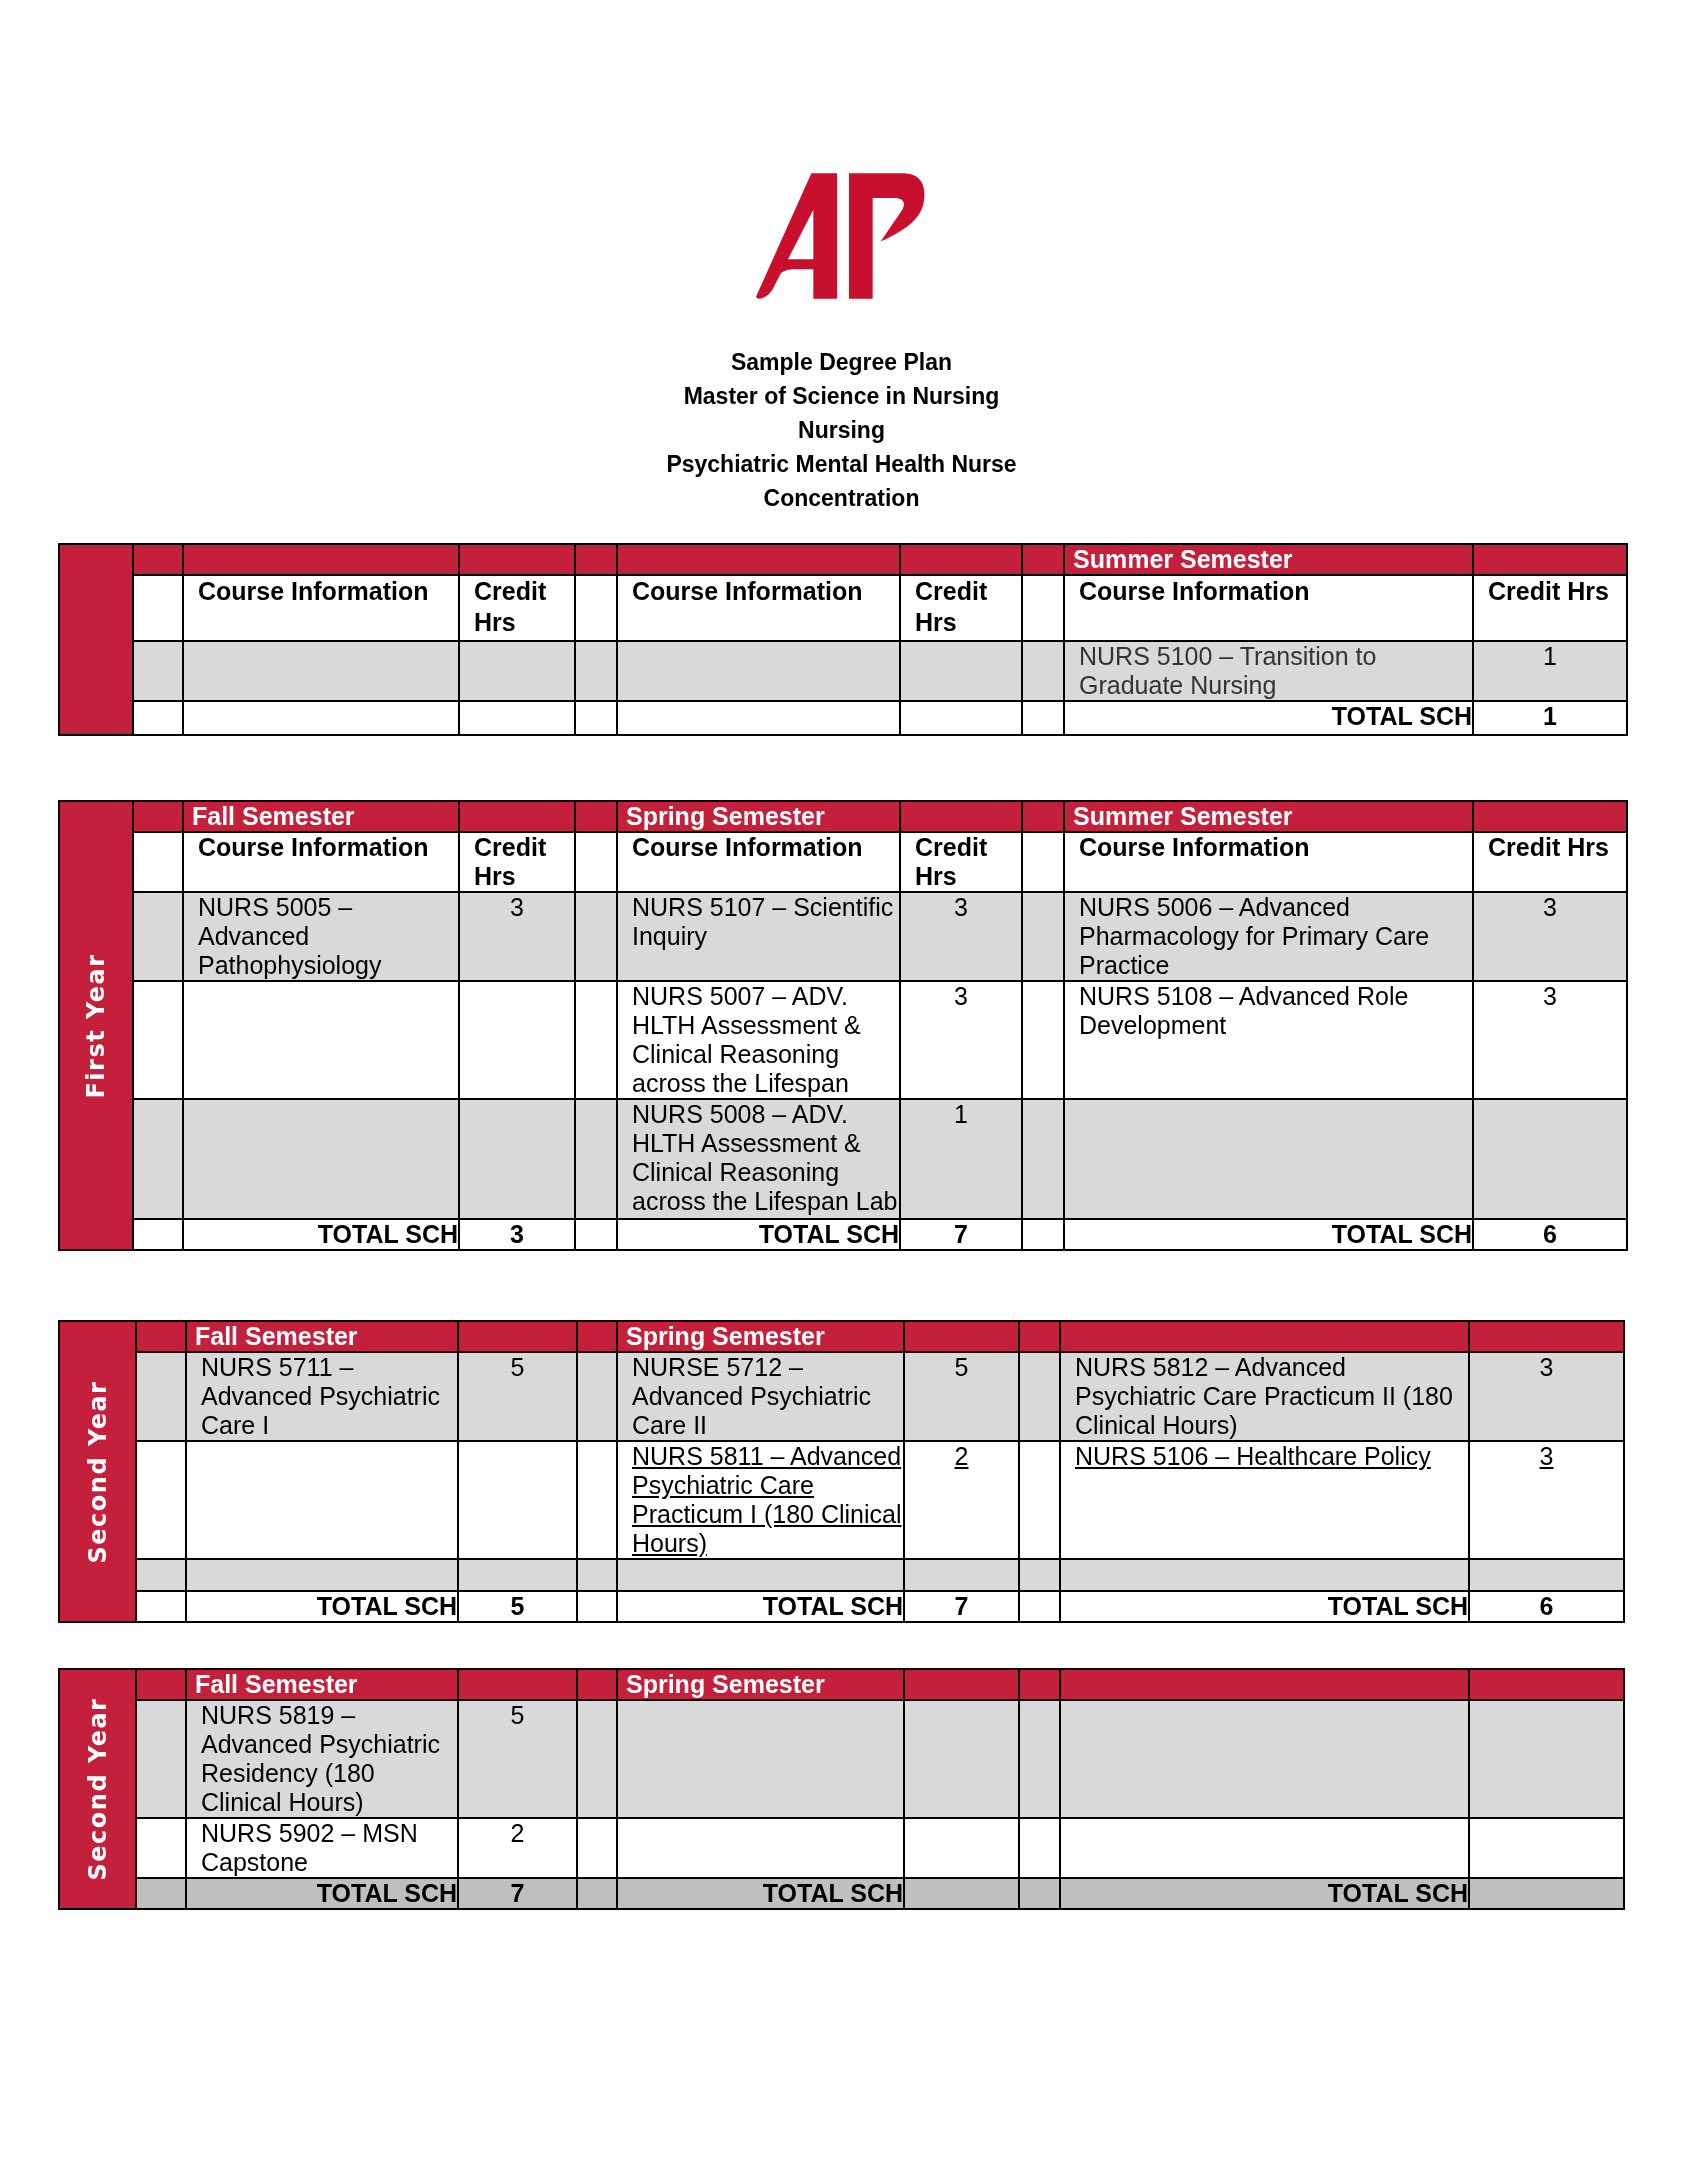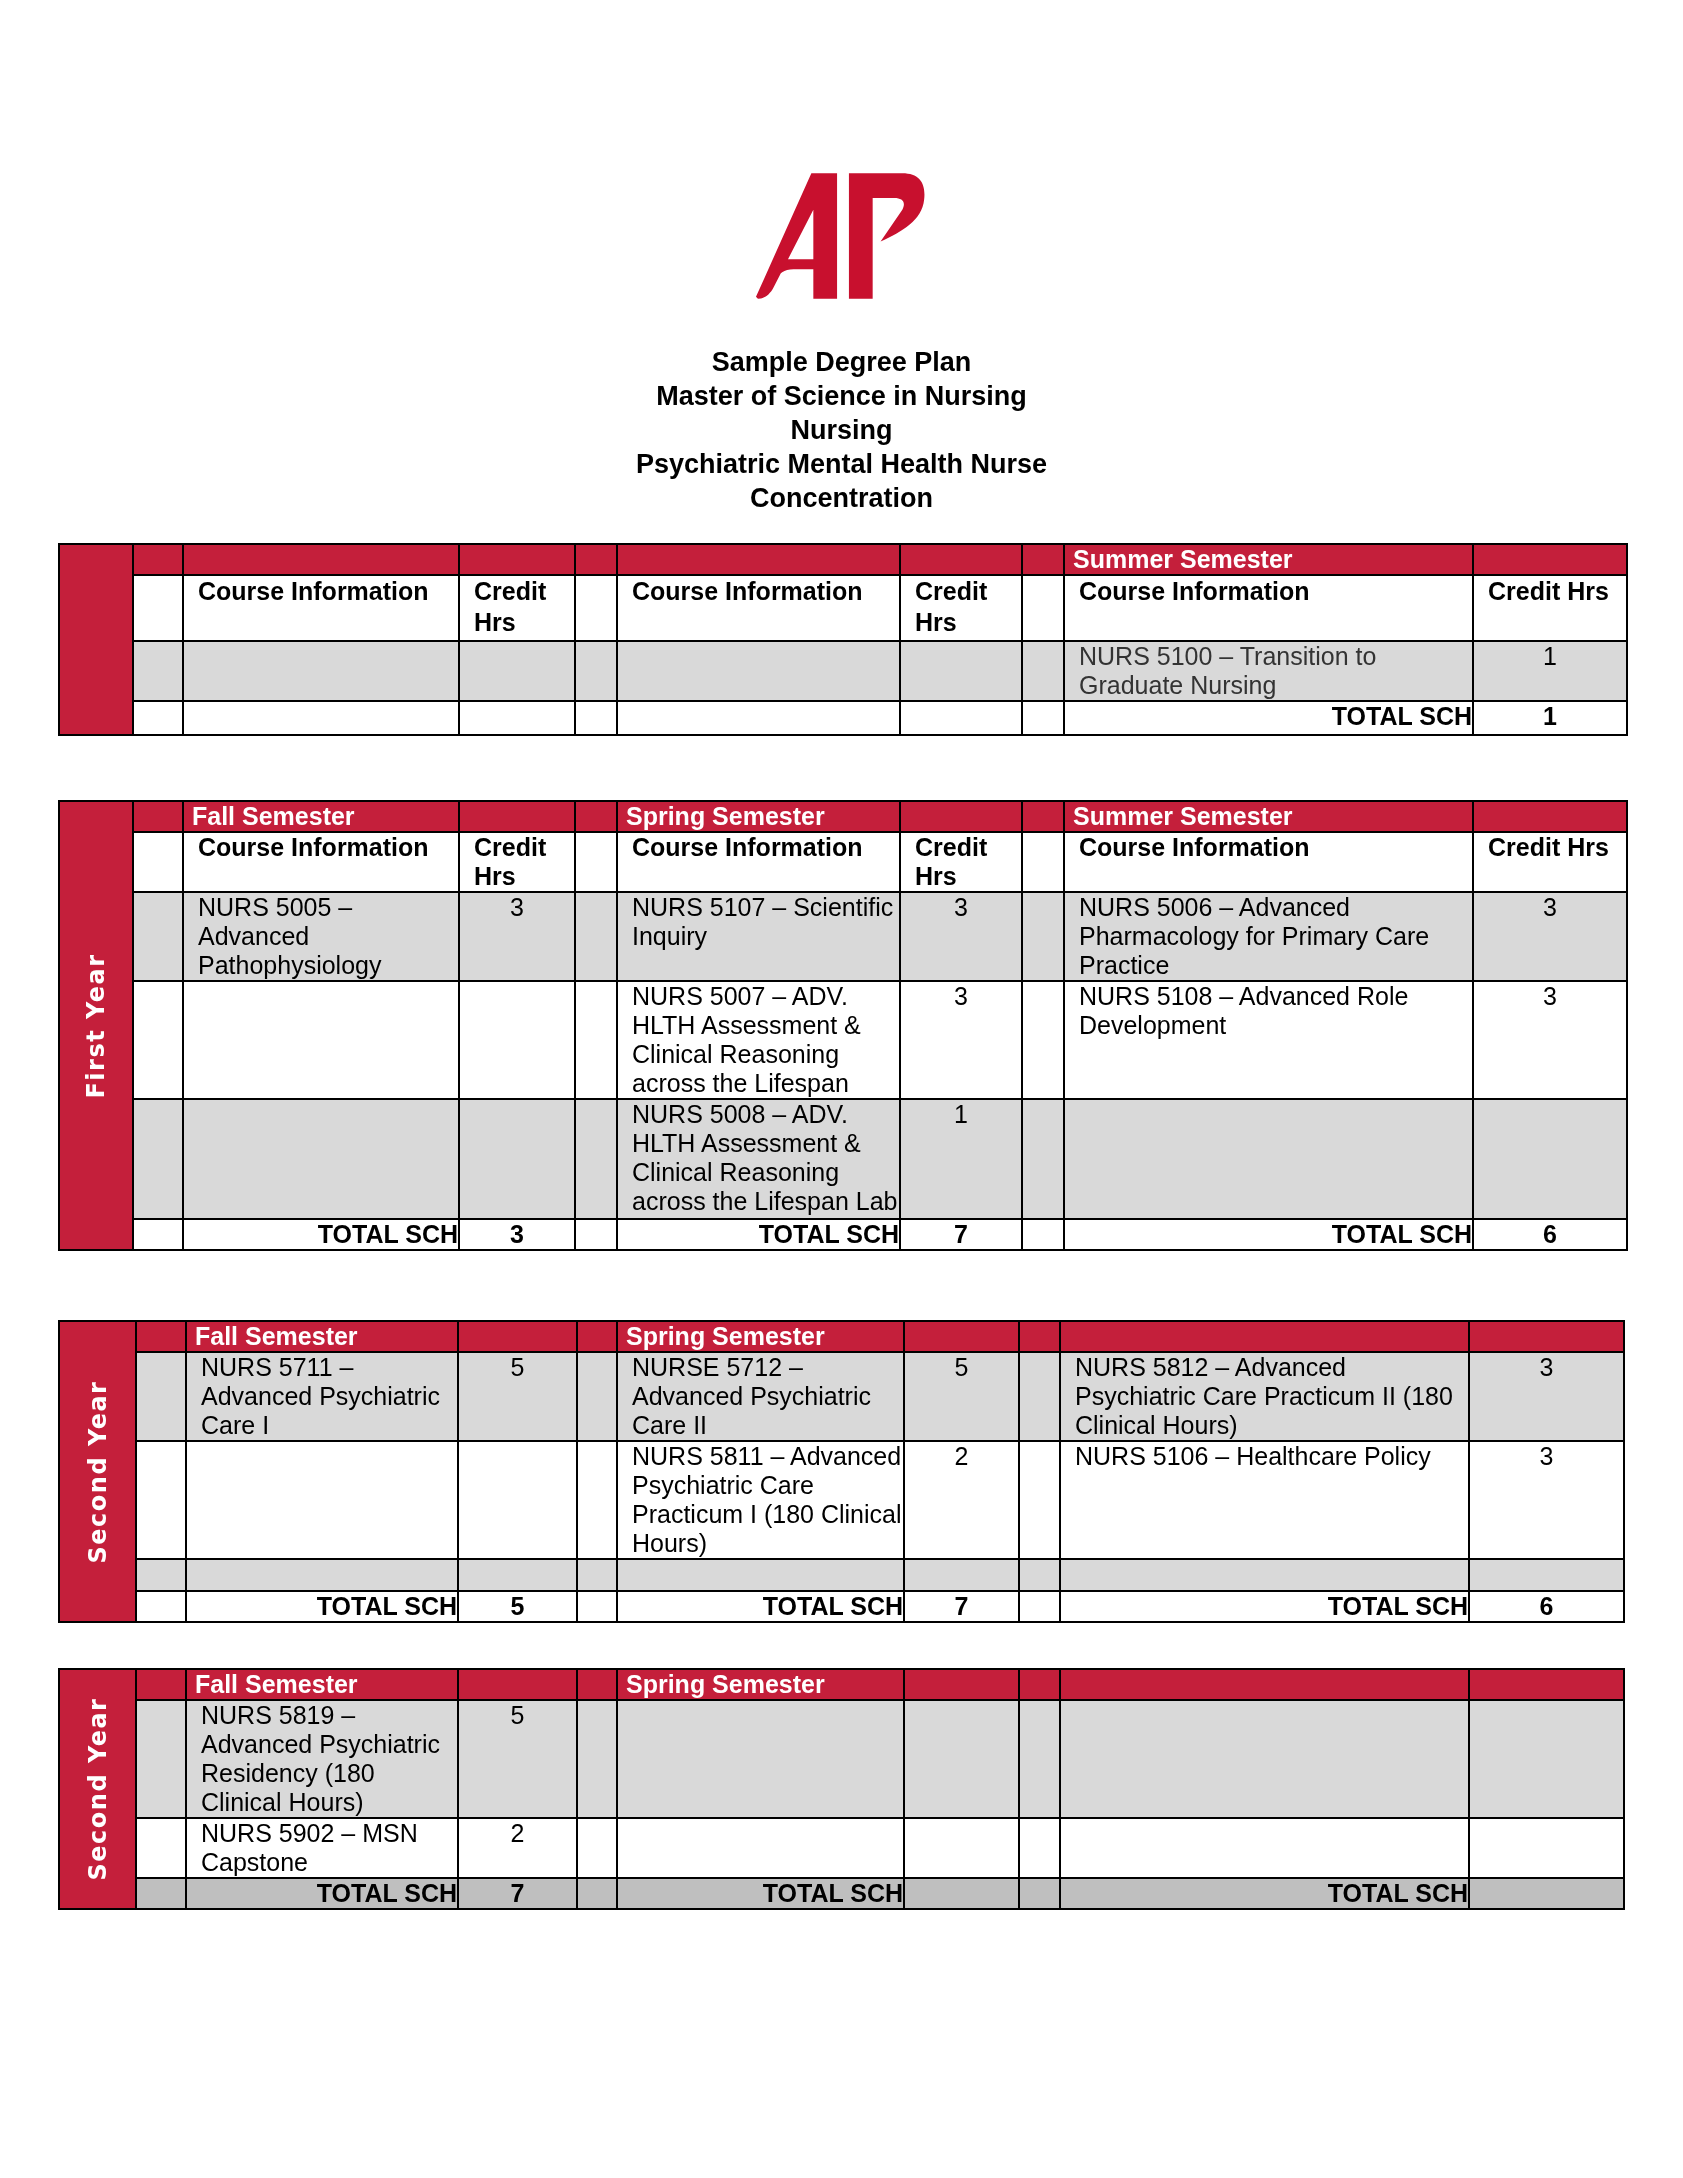--- a/index.html
+++ b/index.html
@@ -1,18 +1,18 @@
 <!DOCTYPE html>
 <html><head>
 <meta charset="utf-8">
 <style>
   html,body{margin:0;padding:0;background:#fff;}
   body{width:1683px;height:2178px;position:relative;font-family:"Liberation Sans",sans-serif;color:#000;overflow:hidden;}
   .logo{position:absolute;left:754px;top:170px;width:178px;height:134px;}
-  .titles{position:absolute;left:0;width:1683px;top:345px;text-align:center;font-weight:bold;font-size:27px;line-height:34px;}
+  .titles{position:absolute;left:0;width:1683px;top:345px;text-align:center;font-weight:bold;font-size:23px;line-height:34px;}
   .titles div{margin:0;}
   table.plan{position:absolute;left:58px;border-collapse:collapse;table-layout:fixed;}
   table.plan td{border:2.5px solid #000;padding:0 0 0 14px;vertical-align:top;font-size:25px;line-height:29px;overflow:hidden;}
   col.c-year{width:74px;} col.c-b1{width:50px;} col.c-crs1{width:276px;} col.c-cr1{width:116px;}
   col.c-b2{width:42px;} col.c-crs2{width:283px;} col.c-cr2{width:122px;} col.c-b3{width:42px;}
   col.c-crs3{width:409px;} col.c-cr3{width:154px;}
   tr.hdr td{background:#c41f3b;color:#fff;font-weight:bold;height:29px;line-height:29px;padding-left:8px;}
   td.year{background:#c41f3b;padding:0 !important;position:relative;}
   td.year span{position:absolute;left:50%;top:50%;transform:translate(-50%,-50%) rotate(-90deg);color:#fff;font-weight:bold;font-size:24px;white-space:nowrap;letter-spacing:1.5px;font-family:"DejaVu Sans",sans-serif;}
   tr.colhdr td{background:#fff;font-weight:bold;}
@@ -223,21 +223,21 @@
     <td></td>
     <td>NURS 5711 – Advanced Psychiatric Care I</td>
     <td class="num">5</td>
     <td></td>
     <td>NURSE 5712 – Advanced Psychiatric Care II</td>
     <td class="num">5</td>
     <td></td>
     <td>NURS 5812 – Advanced Psychiatric Care Practicum II (180 Clinical Hours)</td>
     <td class="num">3</td>
   </tr>
-  <tr class="white" style="height:115px;">
+  <tr class="white" style="height:115px;text-decoration:underline;">
     <td></td>
     <td></td>
     <td class="num"></td>
     <td></td>
     <td>NURS 5811 – Advanced Psychiatric Care Practicum I (180 Clinical Hours)</td>
     <td class="num">2</td>
     <td></td>
     <td>NURS 5106 – Healthcare Policy</td>
     <td class="num">3</td>
   </tr>

